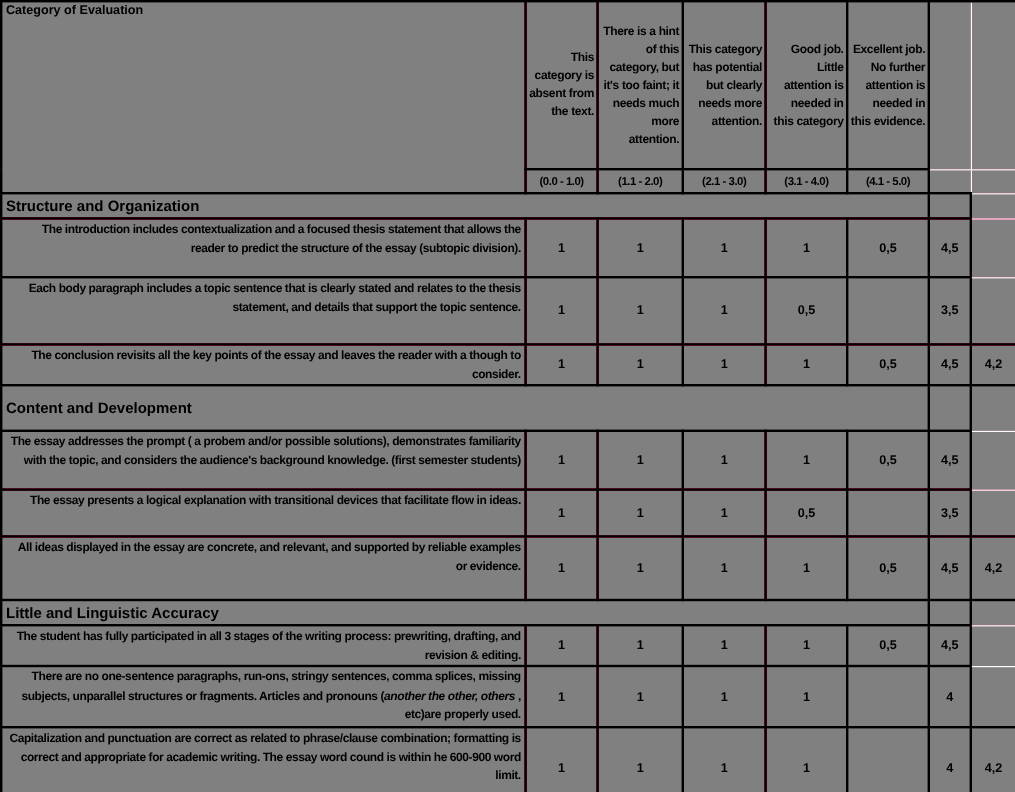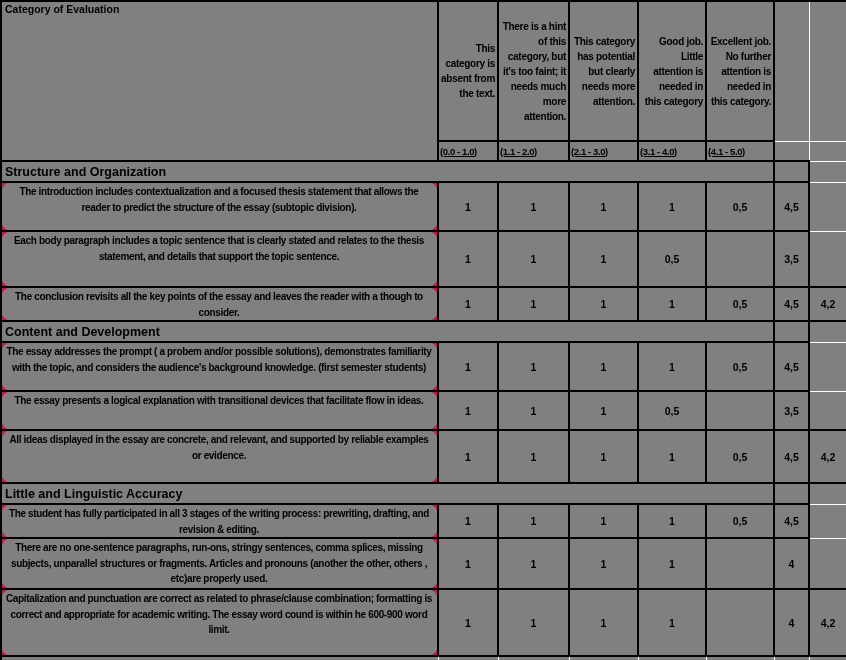--- a/index.html
+++ b/index.html
@@ -16,38 +16,38 @@
     padding:0 3px; overflow:hidden;
   }
   td.blk { border:2px solid #000; }
   td.wht { border:1px solid #fff; }
   td.corner { vertical-align:top; text-align:left; font-size:10.5px; padding-top:1px; }
   td.hdrdesc {
     vertical-align:middle; text-align:right; font-size:10px;
     line-height:15px; letter-spacing:-0.3px; padding:1px 2px;
   }
   td.range {
-    vertical-align:middle; font-size:9.5px;
-    letter-spacing:-0.4px; white-space:nowrap; padding:0 1px;text-decoration:underline;
+    text-align:center; vertical-align:middle; font-size:9.5px;
+    letter-spacing:-0.4px; white-space:nowrap; padding:0 1px;
   }
   td.sec { text-align:left; vertical-align:middle; font-size:12.5px; }
   td.desc {
-    vertical-align:top; text-align:center; font-size:10px;
-    line-height:15.5px; letter-spacing:-0.35px; padding:1px 3px 0 2px;border-radius:11px;
+    vertical-align:top; text-align:right; font-size:10px;
+    line-height:15.5px; letter-spacing:-0.35px; padding:1px 3px 0 2px;
   }
   td.val { text-align:center; vertical-align:middle; font-size:10.5px; }
   td.final-label {
     text-align:right; vertical-align:middle; font-size:10.5px;
     color:#2E75B6; border:3px solid #000; border-right:none;
   }
   td.final-value {
     text-align:center; vertical-align:middle; font-size:15px;
     color:#2E75B6; border:3px solid #000; border-left:1px solid #fff;
   }
-  .it { }
+  .it { font-style:italic; }
 </style>
 </head>
 <body>
 
 <div class="screen">
 <table class="rubric">
   <colgroup>
     <col style="width:437px">
         <col style="width:60px">
         <col style="width:71px">
@@ -58,21 +58,21 @@
         <col style="width:38px">
   </colgroup>
 
   <tbody>
         <tr style="height:140px">
     <td class="blk corner" rowspan="2">Category of Evaluation</td>
     <td class="blk hdrdesc">This category is absent from the text.</td>
     <td class="blk hdrdesc">There is a hint of this category, but it's too faint; it needs much more attention.</td>
     <td class="blk hdrdesc">This category has potential but clearly needs more attention.</td>
     <td class="blk hdrdesc">Good job. Little attention is needed in this category</td>
-    <td class="blk hdrdesc">Excellent job. No further attention is needed in this category.</td>
+    <td class="blk hdrdesc">Excellent job. No further attention is needed in this evidence.</td>
     <td class="wht"></td>
     <td class="wht"></td>
   </tr>
 
   <tr style="height:20px">
     <td class="blk range">(0.0 - 1.0)</td>
     <td class="blk range">(1.1 - 2.0)</td>
     <td class="blk range">(2.1 - 3.0)</td>
     <td class="blk range">(3.1 - 4.0)</td>
     <td class="blk range">(4.1 - 5.0)</td>
@@ -109,21 +109,21 @@
     <td class="blk desc">The conclusion revisits all the key points of the essay and leaves the reader with a though to consider.</td>
     <td class="blk val">1</td>
     <td class="blk val">1</td>
     <td class="blk val">1</td>
     <td class="blk val">1</td>
     <td class="blk val">0,5</td>
     <td class="blk val">4,5</td>
     <td class="blk val">4,2</td>
   </tr>
 
-  <tr style="height:21px">
+  <tr style="height:38px">
     <td class="blk sec" colspan="6">Content and Development</td>
     <td class="blk"></td>
     <td class="wht"></td>
   </tr>
   <tr style="height:49px">
     <td class="blk desc">The essay addresses the prompt ( a probem and/or possible solutions), demonstrates familiarity with the topic, and considers the audience's background knowledge. (first semester students)</td>
     <td class="blk val">1</td>
     <td class="blk val">1</td>
     <td class="blk val">1</td>
     <td class="blk val">1</td>

